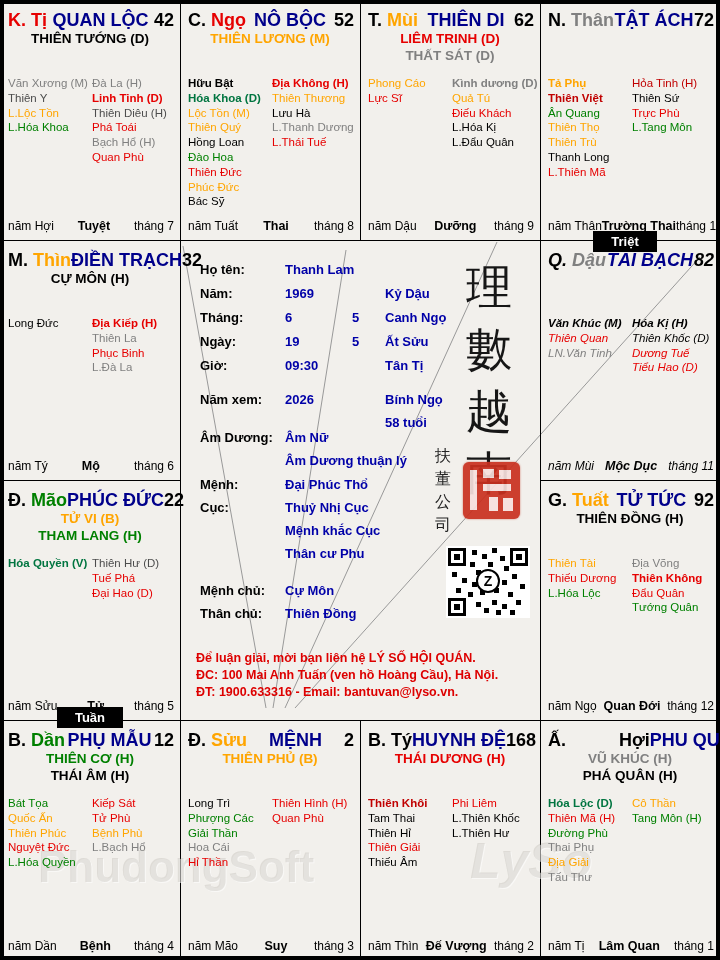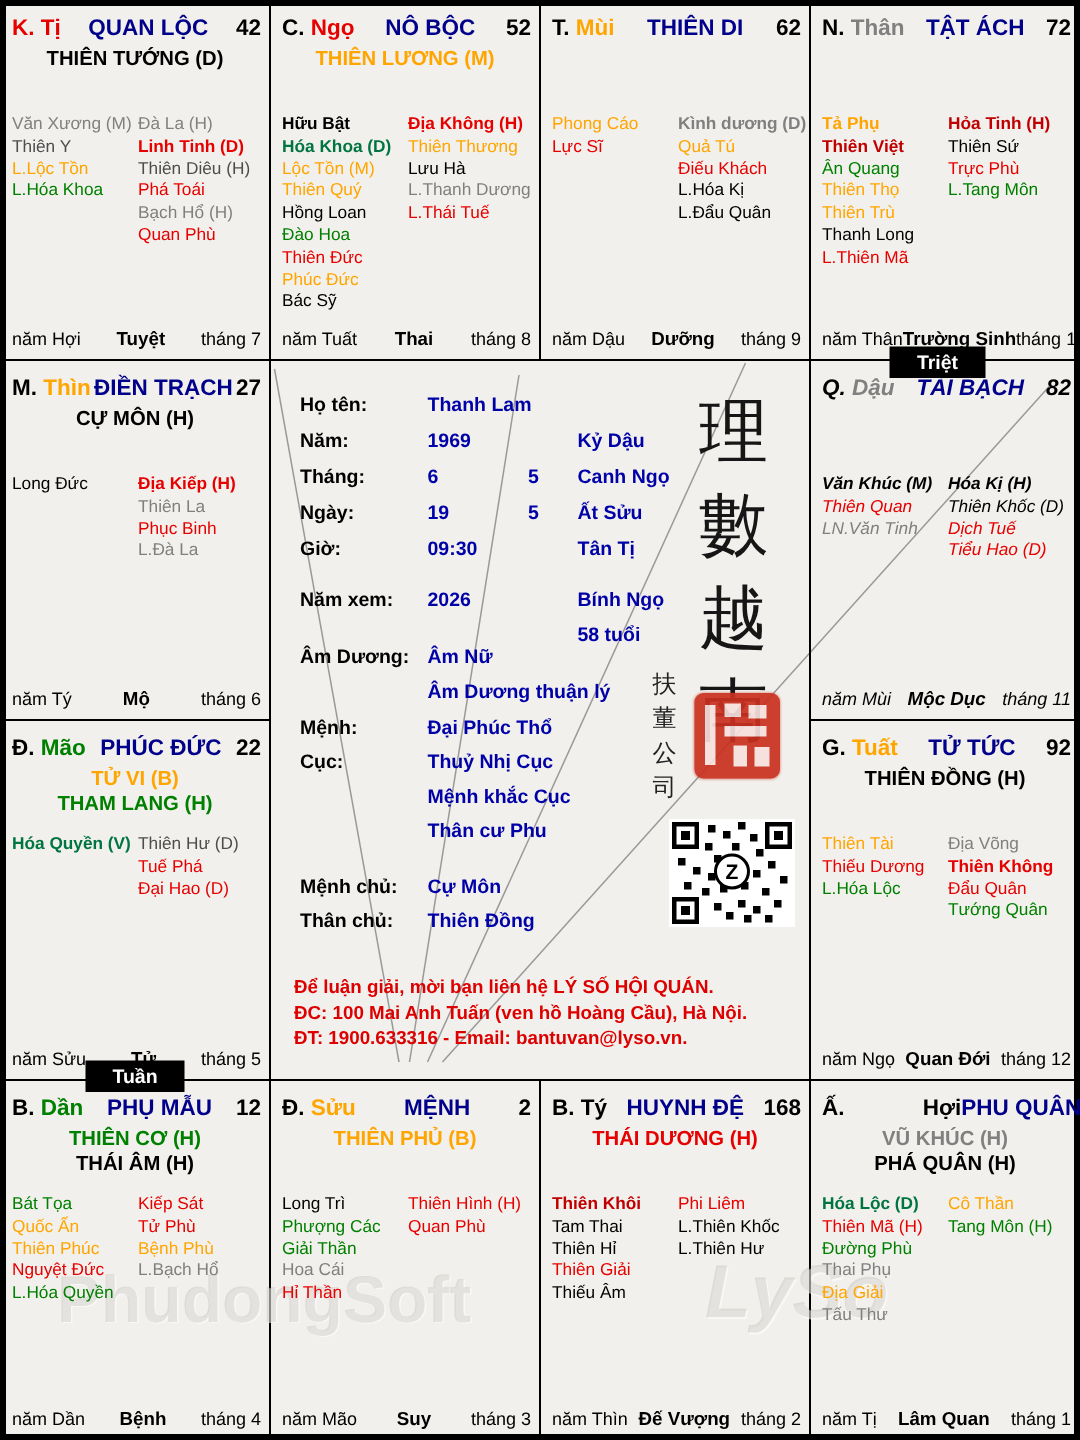--- a/index.html
+++ b/index.html
@@ -6,21 +6,21 @@
   .board{position:relative;width:720px;height:960px;background:#f2f0ec;
          font-family:"Liberation Sans","DejaVu Sans",sans-serif;overflow:hidden;}
   .gridlines{position:absolute;left:0;top:0;pointer-events:none;}
   .wm{position:absolute;top:842px;left:0;width:720px;font-weight:bold;font-size:44px;
       color:rgba(120,112,98,0.16);text-shadow:1px 1px 0 rgba(255,255,255,0.55);white-space:nowrap;}
   .wm .wm-l{position:absolute;left:38px;top:0;}
   .wm .wm-r{position:absolute;left:470px;top:-10px;font-style:italic;font-size:50px;}
   
   .cell{position:absolute;width:180px;height:240px;color:#000;}
   .p-head{position:absolute;top:10px;left:8px;right:6px;display:flex;align-items:baseline;
-          font-weight:bold;font-size:15px;white-space:nowrap;}
+          font-weight:bold;font-size:18px;white-space:nowrap;}
   .ph-n{flex:1;text-align:center;color:#00008b;}
   .ph-extra{color:#e60000;margin-right:1px;}
   .ph-age{color:#000;}
   .p-main{position:absolute;top:30px;left:2px;right:2px;text-align:center;
           font-weight:bold;font-size:13.5px;line-height:17px;white-space:nowrap;}
   .p-col{position:absolute;top:76px;font-size:11.5px;line-height:14.8px;white-space:nowrap;}
   .col-l{left:8px;}
   .col-r{left:92px;}
   .p-foot{position:absolute;bottom:7px;left:8px;right:6px;display:flex;
           justify-content:space-between;font-size:12px;white-space:nowrap;}
@@ -147,20 +147,24 @@
           <span class="f-stage">Thai</span>
           <span class="f-thang">tháng 8</span>
         </div>
       </div>
       <div class="cell" style="left: 360px; top: 0px;">
         <div class="p-head">
           <span class="ph-l"><span style="color: rgb(0, 0, 0);">T. </span><span style="color: rgb(255, 165, 0);">Mùi</span></span>
           <span class="ph-n">THIÊN DI</span>
           <span class="ph-r"><span class="ph-age">62</span></span>
         </div>
+        <div class="p-main">
+          <div style="color: rgb(230, 0, 0);">LIÊM TRINH (D)</div>
+          <div style="color: rgb(128, 128, 128);">THẤT SÁT (D)</div>
+        </div>
         <div class="p-col col-l">
           <div style="color: rgb(255, 165, 0);">Phong Cáo</div>
           <div style="color: rgb(230, 0, 0);">Lực Sĩ</div>
         </div>
         <div class="p-col col-r">
           <div style="color: rgb(128, 128, 128); font-weight: bold;">Kình dương (D)</div>
           <div style="color: rgb(255, 165, 0);">Quả Tú</div>
           <div style="color: rgb(230, 0, 0);">Điếu Khách</div>
           <div style="color: rgb(0, 0, 0);">L.Hóa Kị</div>
           <div style="color: rgb(0, 0, 0);">L.Đẩu Quân</div>
@@ -181,36 +185,36 @@
         <div class="p-col col-l">
           <div style="color: rgb(255, 165, 0); font-weight: bold;">Tả Phụ</div>
           <div style="color: rgb(192, 0, 0); font-weight: bold;">Thiên Việt</div>
           <div style="color: rgb(0, 128, 0);">Ân Quang</div>
           <div style="color: rgb(255, 165, 0);">Thiên Thọ</div>
           <div style="color: rgb(255, 165, 0);">Thiên Trù</div>
           <div style="color: rgb(0, 0, 0);">Thanh Long</div>
           <div style="color: rgb(230, 0, 0);">L.Thiên Mã</div>
         </div>
         <div class="p-col col-r">
-          <div style="color: rgb(192, 0, 0); font-weight: bold;">Hỏa Tinh (H)</div>
+          <div style="color: rgb(192, 0, 0); font-weight: normal;">Hỏa Tinh (H)</div>
           <div style="color: rgb(0, 0, 0);">Thiên Sứ</div>
           <div style="color: rgb(230, 0, 0);">Trực Phù</div>
           <div style="color: rgb(0, 128, 0);">L.Tang Môn</div>
         </div>
         <div class="p-foot">
           <span class="f-nam">năm Thân</span>
-          <span class="f-stage">Trường Sinh</span>
+          <span class="f-stage">Trường Thai</span>
           <span class="f-thang">tháng 10</span>
         </div>
       </div>
       <div class="cell" style="left: 0px; top: 240px;">
         <div class="p-head">
           <span class="ph-l"><span style="color: rgb(0, 0, 0);">M. </span><span style="color: rgb(255, 165, 0);">Thìn</span></span>
           <span class="ph-n">ĐIỀN TRẠCH</span>
-          <span class="ph-r"><span class="ph-age">27</span></span>
+          <span class="ph-r"><span class="ph-age">32</span></span>
         </div>
         <div class="p-main">
           <div style="color: rgb(0, 0, 0);">CỰ MÔN (H)</div>
         </div>
         <div class="p-col col-l">
           <div style="color: rgb(0, 0, 0);">Long Đức</div>
         </div>
         <div class="p-col col-r">
           <div style="color: rgb(230, 0, 0); font-weight: bold;">Địa Kiếp (H)</div>
           <div style="color: rgb(128, 128, 128);">Thiên La</div>
@@ -231,21 +235,21 @@
         </div>
         <div class="p-main"></div>
         <div class="p-col col-l">
           <div style="color: rgb(0, 0, 0); font-weight: bold;">Văn Khúc (M)</div>
           <div style="color: rgb(230, 0, 0);">Thiên Quan</div>
           <div style="color: rgb(128, 128, 128);">LN.Văn Tinh</div>
         </div>
         <div class="p-col col-r">
           <div style="color: rgb(0, 0, 0); font-weight: bold;">Hóa Kị (H)</div>
           <div style="color: rgb(0, 0, 0);">Thiên Khốc (D)</div>
-          <div style="color: rgb(230, 0, 0);">Dịch Tuế</div>
+          <div style="color: rgb(230, 0, 0);">Dương Tuế</div>
           <div style="color: rgb(230, 0, 0);">Tiểu Hao (D)</div>
         </div>
         <div class="p-foot">
           <span class="f-nam">năm Mùi</span>
           <span class="f-stage">Mộc Dục</span>
           <span class="f-thang">tháng 11</span>
         </div>
       </div>
       <div class="cell" style="left: 0px; top: 480px;">
         <div class="p-head">

